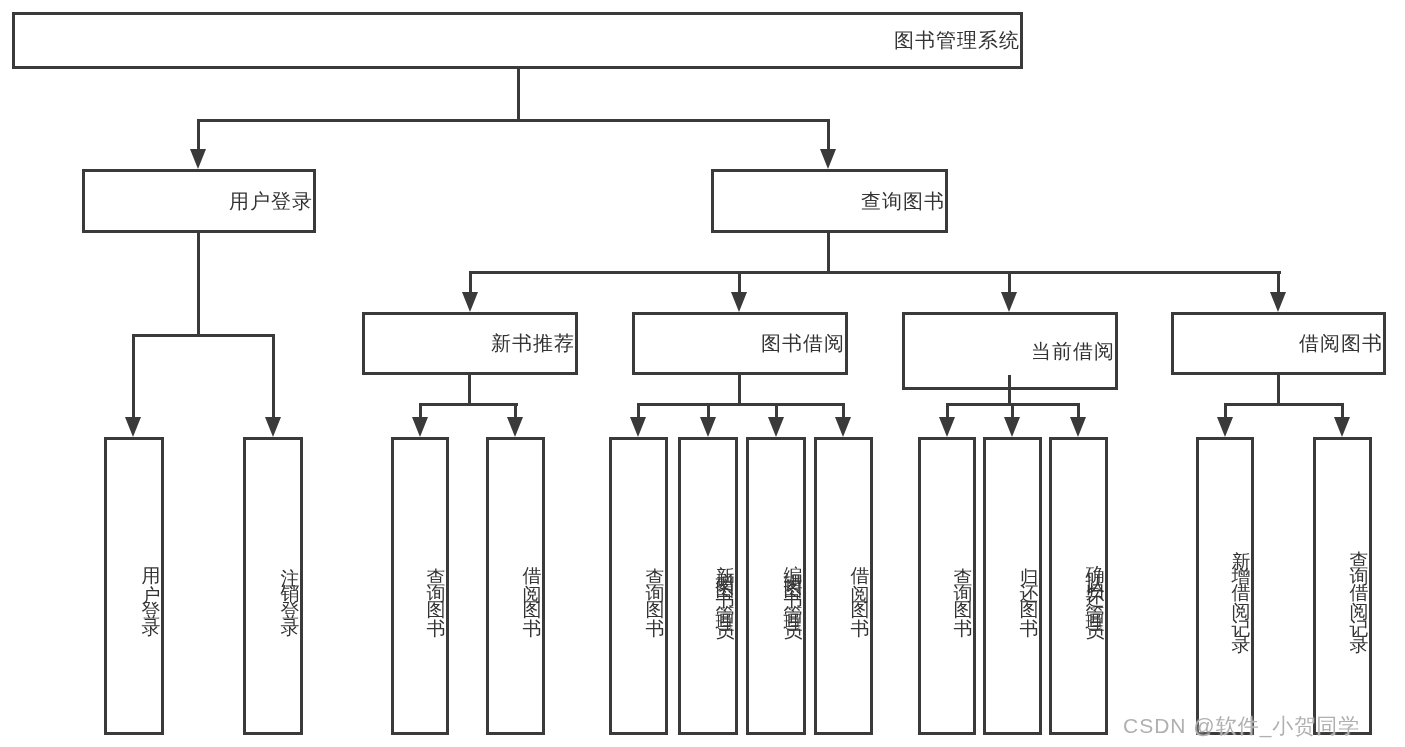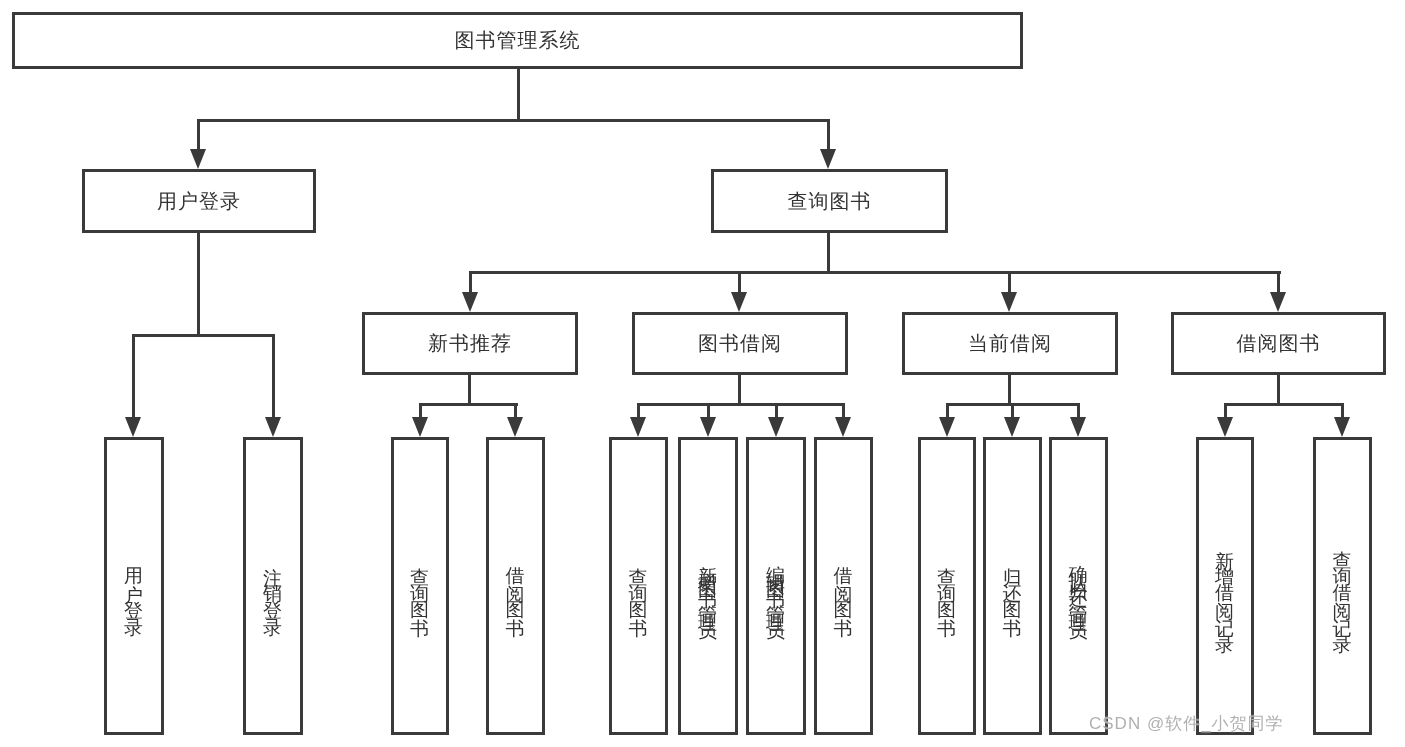--- a/index.html
+++ b/index.html
@@ -14,21 +14,21 @@
     background:#ffffff;
     overflow:hidden;
     font-family:"Liberation Sans", sans-serif;
     color:var(--text-color);
   }
   .box{
     position:absolute;
     box-sizing:border-box;
     border:3px solid var(--line-color);
     background:#ffffff;
-    display:flex;align-items:center;justify-content:center;
+    display:flex;align-items:center;justify-content:flex-end;
   }
   .box.h span{
     font-size:20px;
     letter-spacing:1px;
     white-space:nowrap;
   }
   .box.v span{
     writing-mode:vertical-rl;
     text-orientation:mixed;
     font-size:19px;
@@ -45,22 +45,22 @@
   }
   .arrow{
     position:absolute;
     width:0;height:0;
     border-left:8px solid transparent;
     border-right:8px solid transparent;
     border-top:20px solid var(--line-color);
   }
   .watermark{
     position:absolute;
-    left:1089px;top:712px;
-    font-size:17px;
+    left:1123px;top:712px;
+    font-size:21px;
     letter-spacing:1px;
     color:var(--watermark-color);
     text-shadow:0 0 2px #ffffff;
     white-space:nowrap;
     z-index:5;
   }
 </style>
 </head>
 <body>
 
@@ -101,21 +101,21 @@
   <div class="arrow" style="left:1001px;top:292px"></div>
   <div class="line" style="left:1277px;top:271px;width:3px;height:24px"></div>
   <div class="arrow" style="left:1270px;top:292px"></div>
 
   <div class="box h" style="left:632px;top:312px;width:216px;height:63px">
     <span>图书借阅</span>
   </div>
   <div class="box h" style="left:362px;top:312px;width:216px;height:63px">
     <span>新书推荐</span>
   </div>
-  <div class="box h" style="left:902px;top:312px;width:216px;height:63px">
+  <div class="box h" style="left:902px;top:312px;width:216px;height:78px">
     <span>当前借阅</span>
   </div>
   <div class="box h" style="left:1171px;top:312px;width:215px;height:63px">
     <span>借阅图书</span>
   </div>
 
   <div class="line" style="left:468px;top:375px;width:3px;height:31px"></div>
   <div class="line" style="left:419px;top:403px;width:99px;height:3px"></div>
   <div class="line" style="left:419px;top:403px;width:3px;height:18px"></div>
   <div class="arrow" style="left:412px;top:417px"></div>

